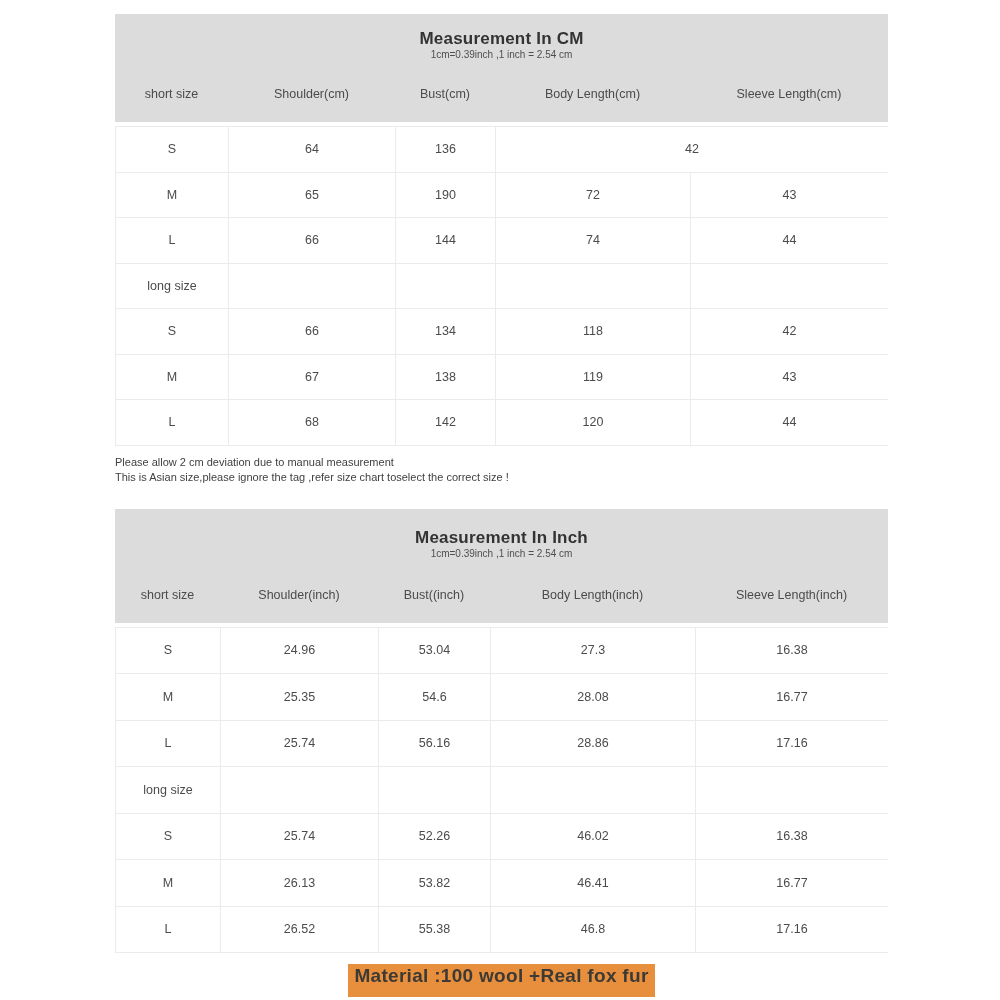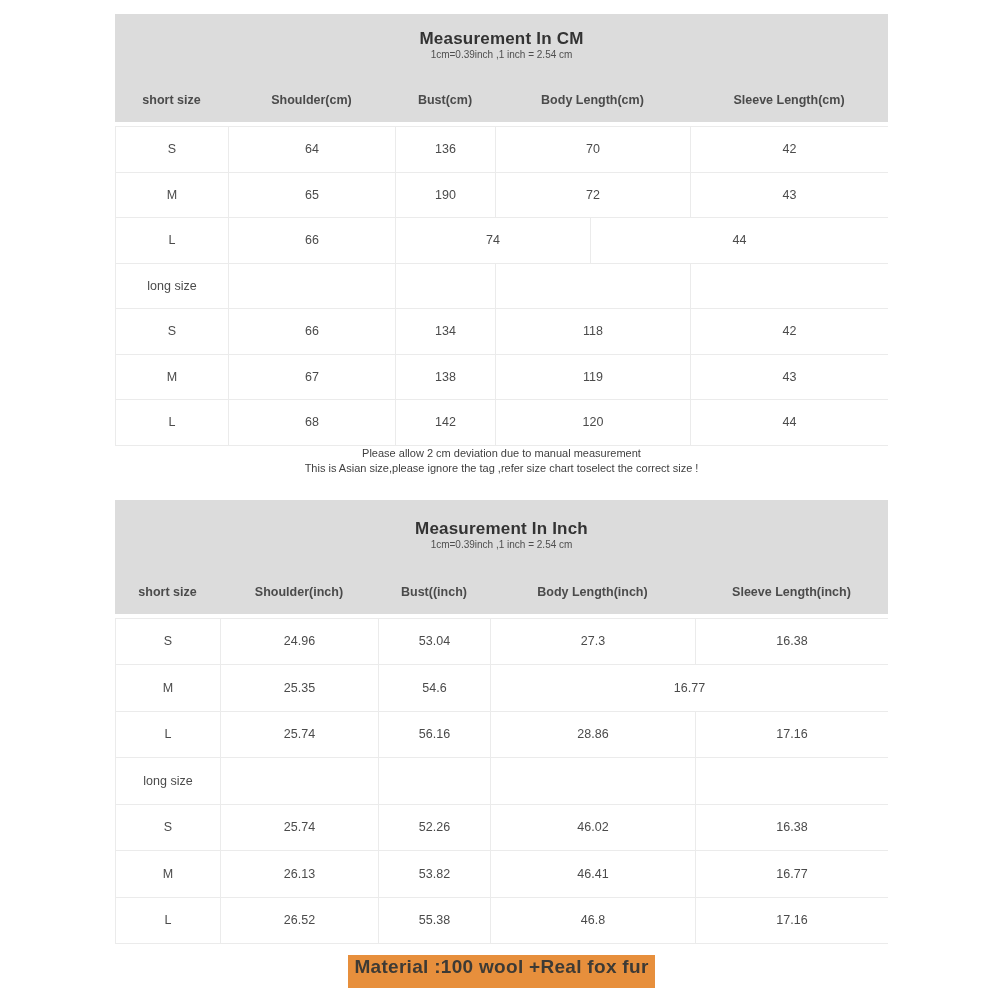--- a/index.html
+++ b/index.html
@@ -32,22 +32,21 @@
   }
   .table-inch .tbl-title { margin-top: 4px; }
   .tbl-subtitle {
     text-align: center;
     font-size: 10px;
     color: #4f4f4f;
   }
   .col-row {
     margin-top: auto;
     display: flex;
-    padding-bottom: 15px;
-    font-weight: bold;
+    padding-bottom: 21px;
   }
   .col-head {
     font-size: 12.5px;
     color: #333333;
     text-align: center;
   }
 
   
   .tbody {
     margin-top: 4px;
@@ -76,21 +75,21 @@
   .table-cm .c2 { width: 12.94%; }
   .table-cm .c3 { width: 25.23%; }
   .table-cm .c4 { flex: 1; }
   .table-inch .c0 { width: 13.58%; }
   .table-inch .c1 { width: 20.44%; }
   .table-inch .c2 { width: 14.49%; }
   .table-inch .c3 { width: 26.52%; }
   .table-inch .c4 { flex: 1; }
 
   
-  .notes { text-align: center; }
+  .notes { margin-top: 9px; }
   .note-line {
     font-size: 11px;
     color: #3f3f3f;
     line-height: 15px;
   }
 
   .table-inch { margin-top: 24px; }
 
   
   .material-wrap {
@@ -124,33 +123,33 @@
             <div class="cell col-head c2">Bust(cm)</div>
             <div class="cell col-head c3">Body Length(cm)</div>
             <div class="cell col-head c4">Sleeve Length(cm)</div>
           </div>
       </div>
       <div class="tbody">
           <div class="row">
             <div class="cell c0">S</div>
             <div class="cell c1">64</div>
             <div class="cell c2">136</div>
-            <div class="cell c3">70</div>
             <div class="cell c4">42</div>
           </div>
           <div class="row">
             <div class="cell c0">M</div>
             <div class="cell c1">65</div>
             <div class="cell c2">190</div>
             <div class="cell c3">72</div>
             <div class="cell c4">43</div>
           </div>
           <div class="row">
             <div class="cell c0">L</div>
             <div class="cell c1">66</div>
+            <div class="cell c2">144</div>
             <div class="cell c3">74</div>
             <div class="cell c4">44</div>
           </div>
           <div class="row">
             <div class="cell c0">long size</div>
             <div class="cell c1"></div>
             <div class="cell c2"></div>
             <div class="cell c3"></div>
             <div class="cell c4"></div>
           </div>
@@ -199,20 +198,21 @@
             <div class="cell c0">S</div>
             <div class="cell c1">24.96</div>
             <div class="cell c2">53.04</div>
             <div class="cell c3">27.3</div>
             <div class="cell c4">16.38</div>
           </div>
           <div class="row">
             <div class="cell c0">M</div>
             <div class="cell c1">25.35</div>
             <div class="cell c2">54.6</div>
+            <div class="cell c3">28.08</div>
             <div class="cell c4">16.77</div>
           </div>
           <div class="row">
             <div class="cell c0">L</div>
             <div class="cell c1">25.74</div>
             <div class="cell c2">56.16</div>
             <div class="cell c3">28.86</div>
             <div class="cell c4">17.16</div>
           </div>
           <div class="row">

